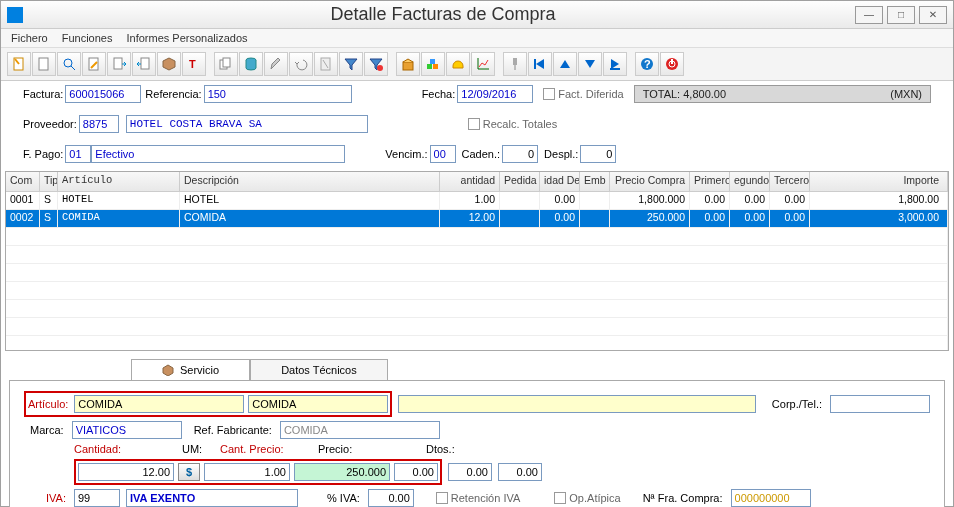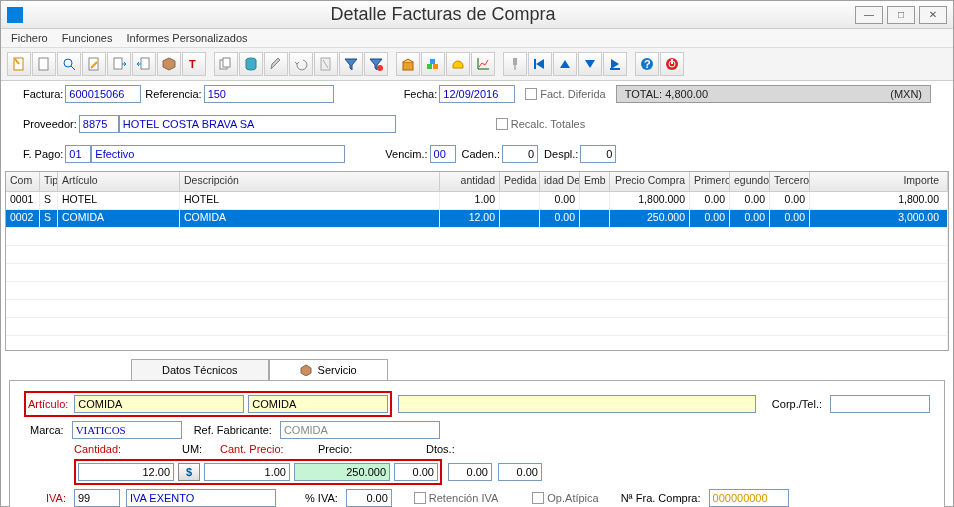--- a/index.html
+++ b/index.html
@@ -23,21 +23,21 @@
 .blue { color: #0000cc; }
 .chk { display: inline-flex; align-items: center; gap: 3px; color: #666; }
 .chkbox { width: 12px; height: 12px; border: 1px solid #999; background: #fff; }
 .total-box { background: #d8d8d8; border: 1px solid #999; padding: 2px 8px; font-size: 18px; font-weight: normal; color: #222; flex: 1; display: flex; justify-content: space-between; margin-left: 10px; }
 .grid { border: 1px solid #aaa; margin: 4px 4px; height: 180px; overflow: hidden; }
 .ghead { display: flex; background: linear-gradient(#f8f8f8,#e8e8e8); border-bottom: 1px solid #ccc; height: 20px; }
 .ghead div { border-right: 1px solid #ccc; padding: 2px 4px; font-size: 10.5px; color: #333; overflow: hidden; white-space: nowrap; }
 .grow { display: flex; height: 18px; border-bottom: 1px solid #eee; }
 .grow div { border-right: 1px solid #eee; padding: 1px 4px; font-size: 10.5px; overflow: hidden; white-space: nowrap; }
 .grow.sel { background: #0078d7; color: #fff; }
-.col-com { width: 34px; } .col-tip { width: 18px; } .col-art { width: 122px; }
+.col-com { width: 34px; } .col-tip { width: 18px; } .col-art { width: 122px; font-family: Liberation Mono, monospace; }
 .col-desc { width: 260px; } .col-cant { width: 60px; text-align: right; } .col-ped { width: 40px; text-align: right; }
 .col-dev { width: 40px; text-align: right; } .col-emb { width: 30px; text-align: right; }
 .col-prc { width: 80px; text-align: right; } .col-p1 { width: 40px; text-align: right; }
 .col-p2 { width: 40px; text-align: right; } .col-p3 { width: 40px; text-align: right; }
 .col-imp { flex: 1; text-align: right; padding-right: 8px !important; }
 .red { color: #c00000; }
 .tabs { display: flex; margin: 8px 8px 0 130px; }
 .tab { padding: 4px 30px; border: 1px solid #aaa; background: #f5f5f5; border-bottom: none; display: flex; align-items: center; gap: 6px; }
 .tab.active { background: #fff; }
 .tab-icon { width: 12px; height: 12px; }
@@ -224,36 +224,36 @@
           <line x1="8" y1="3" x2="8" y2="8" stroke="#fff" stroke-width="2"></line>
         </svg>
       </div>
   </div>
 
   <div class="header">
     <div class="row1">
       <span class="lbl">Factura:</span>
       <input class="inp blue" style="width: 76px;" value="600015066">
       <span class="lbl" style="margin-left:4px">Referencia:</span>
-      <input class="inp blue" style="width: 130px;" value="150">
+      <input class="inp blue" style="width: 148px;" value="150">
       <span class="lbl" style="margin-left:70px">Fecha:</span>
       <input class="inp blue" style="width: 76px;" value="12/09/2016">
       <span class="chk" style="margin-left:10px">
           <span class="chkbox"></span>
           <span>Fact. Diferida</span>
         </span>
       <div class="total-box">
         <span><span>TOTAL:</span> <span>4,800.00</span></span>
         <span>(MXN)</span>
       </div>
     </div>
     <div class="row1">
       <span class="lbl">Proveedor:</span>
       <input class="inp blue" style="width: 40px;" value="8875">
-      <input class="inp blue" style="width: 277px; margin-left: 0;" value="HOTEL COSTA BRAVA SA">
+      <input class="inp blue" style="width: 242px; margin-left: 7px; font-family: Liberation Mono, monospace;" value="HOTEL COSTA BRAVA SA">
       <span class="chk" style="margin-left:100px">
           <span class="chkbox"></span>
           <span>Recalc. Totales</span>
         </span>
     </div>
     <div class="row1">
       <span class="lbl">F. Pago:</span>
       <input class="inp blue" style="width: 26px;" value="01">
       <input class="inp blue" style="width: 254px; " value="Efectivo">
       <span class="lbl" style="margin-left:40px">Vencim.:</span>
@@ -328,45 +328,45 @@
       </div>
     <div class="grow">
         <div style="flex:1"></div>
       </div>
     <div class="grow">
         <div style="flex:1"></div>
       </div>
   </div>
 
   <div class="tabs">
-    <div class="tab">
-      <span>Datos Técnicos</span>
-    </div>
     <div class="tab active">
       <svg class="tab-icon" viewBox="0 0 12 12">
           <path d="M1 4 L6 1 L11 4 L11 9 L6 12 L1 9 Z" fill="#c89060" stroke="#864"></path>
         </svg>
       <span>Servicio</span>
+    </div>
+    <div class="tab">
+      <span>Datos Técnicos</span>
     </div>
   </div>
 
   <div class="detail">
     <div class="drow">
       <span class="redbox">
         <span class="lbl red">Artículo:</span>
         <input class="inp fld-hl" style="width: 170px;" value="COMIDA">
         <input class="inp fld-hl" style="width: 140px;" value="COMIDA">
       </span>
       <input class="inp fld-hl" style="width: 380px;">
       <span class="lbl" style="margin-left:10px">Corp./Tel.:</span>
       <input class="inp" style="width: 100px;">
     </div>
     <div class="drow">
       <span class="lbl" style="margin-left:6px">Marca:</span>
-      <input class="inp blue" style="width: 110px; font-family: Liberation Serif, serif;" value="VIATICOS">
+      <input class="inp blue" style="width: 110px;" value="VIATICOS">
       <span class="lbl" style="margin-left:6px">Ref. Fabricante:</span>
       <input class="inp" style="width: 160px; color: rgb(136, 136, 136);" value="COMIDA">
     </div>
     <div class="drow" style="margin-left:50px">
       <span class="lbl red" style="width:100px">Cantidad:</span>
       <span class="lbl" style="width:30px">UM:</span>
       <span class="lbl red" style="width:90px">Cant. Precio:</span>
       <span class="lbl" style="width:100px">Precio:</span>
       <span class="lbl">Dtos.:</span>
     </div>
@@ -377,21 +377,21 @@
         <input class="inp" style="width: 86px; text-align: right;" value="1.00">
         <input class="inp fld-gr" style="width: 96px; text-align: right;" value="250.000">
         <input class="inp" style="width: 44px; text-align: right;" value="0.00">
       </span>
       <input class="inp" style="width: 44px; text-align: right;" value="0.00">
       <input class="inp" style="width: 44px; text-align: right;" value="0.00">
     </div>
     <div class="drow">
       <span class="lbl red" style="margin-left:22px">IVA:</span>
       <input class="inp" style="width: 46px;" value="99">
-      <input class="inp blue" style="width: 150px;" value="IVA EXENTO">
+      <input class="inp blue" style="width: 172px; font-weight: bold;" value="IVA EXENTO">
       <span class="lbl" style="margin-left:23px">% IVA:</span>
       <input class="inp" style="width: 46px; text-align: right;" value="0.00">
       <span class="chk" style="margin-left:16px">
           <span class="chkbox"></span>
           <span>Retención IVA</span>
         </span>
       <span class="chk" style="margin-left:28px">
           <span class="chkbox"></span>
           <span>Op.Atípica</span>
         </span>

